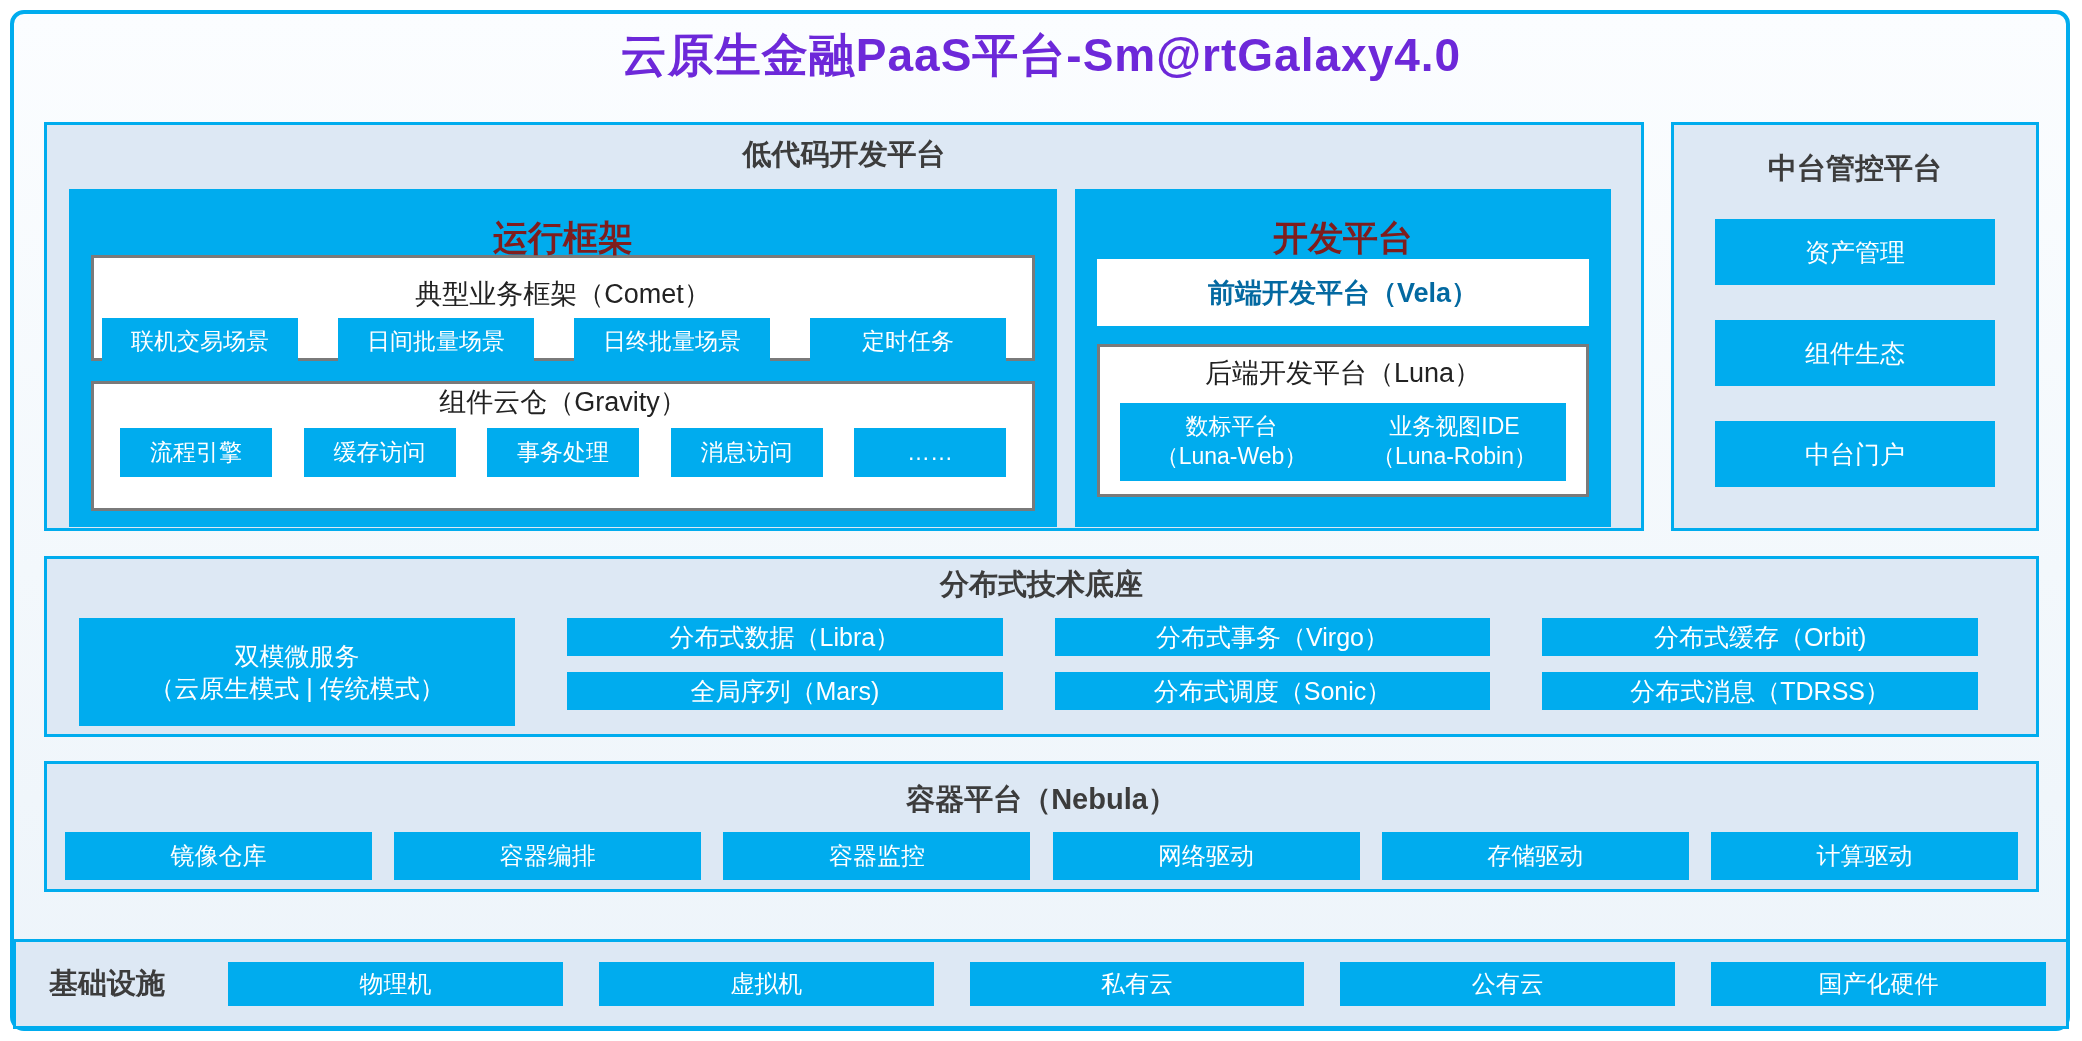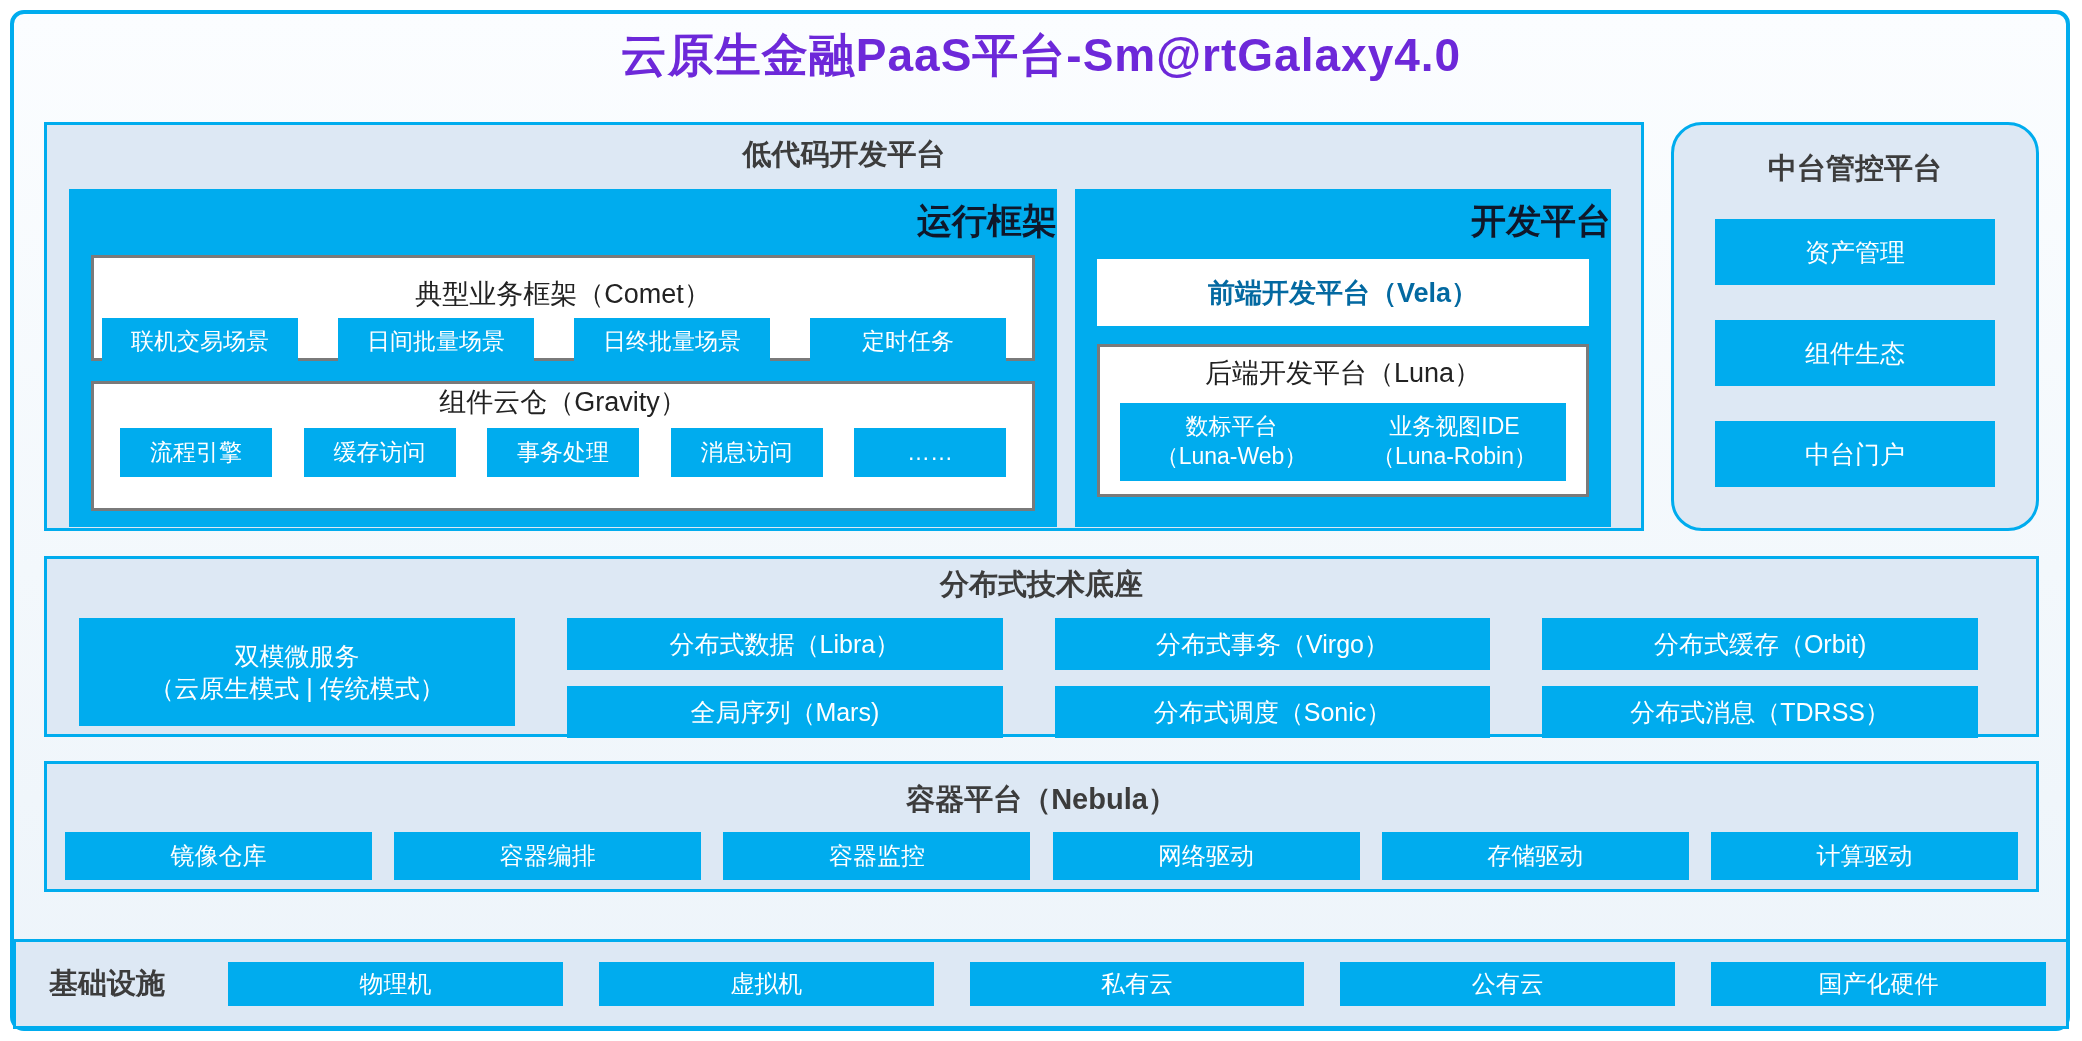--- a/index.html
+++ b/index.html
@@ -42,23 +42,23 @@
   
   #lowcode{left:44px;top:122px;width:1600px;height:409px;}
   #lowcode .panel-title{margin-top:10px;}
   .bluebox{
     position:absolute;top:64px;height:338px;
     background:var(--accent);
   }
   #runtime{left:22px;width:988px;}
   #devplat{left:1028px;width:536px;}
   .bluebox-title{
-    text-align:right;color:#0f172a;
+    text-align:center;color:#7f1d1d;
     font-size:35px;font-weight:bold;
-    padding-top:10px;height:60px;line-height:44px;
+    padding-top:27px;height:60px;line-height:44px;
   }
   .whitebox{
     background:#fff;margin:0 22px;
   }
   .greyborder{border:3px solid var(--grey);}
   .whitebox-title{
     text-align:center;font-size:27px;color:#222;line-height:33px;
   }
   #comet{height:106px;margin-top:6px;}
   #comet .whitebox-title{margin-top:20px;}
@@ -81,33 +81,33 @@
   #vela{
     height:67px;margin-top:10px;
     display:flex;align-items:center;justify-content:center;
     font-size:27px;color:#0369a1;font-weight:bold;
   }
   #luna{height:153px;margin-top:18px;}
   #luna .whitebox-title{margin-top:10px;}
   #luna .chip-row{padding:0 20px;margin-top:13px;}
   .luna-chip{width:224px;height:78px;font-size:23px;}
   
-  #midctrl{left:1671px;top:122px;width:368px;height:409px;border-radius:31px;}
+  #midctrl{left:1671px;top:122px;width:368px;height:409px;}
   #midctrl .panel-title{margin-top:24px;}
   .mid-items{
     margin-top:32px;
     display:flex;flex-direction:column;align-items:center;gap:35px;
   }
   .mid-chip{width:280px;height:66px;font-size:25px;}
   
   #dist{left:44px;top:556px;width:1995px;height:181px;}
   #dist .panel-title{margin-top:6px;}
   .dist-row{
     display:flex;gap:52px;
-    margin:15px 58px 0 32px;height:120px;
+    margin:15px 58px 0 32px;height:92px;
   }
   .dualmode-chip{width:436px;height:108px;font-size:25px;flex:none;}
   .dist-grid{
     flex:1;display:grid;
     grid-template-rows:1fr 1fr;
     grid-auto-flow:column;
     grid-auto-columns:1fr;
     column-gap:52px;row-gap:16px;
   }
   .dist-chip{font-size:25px;}

